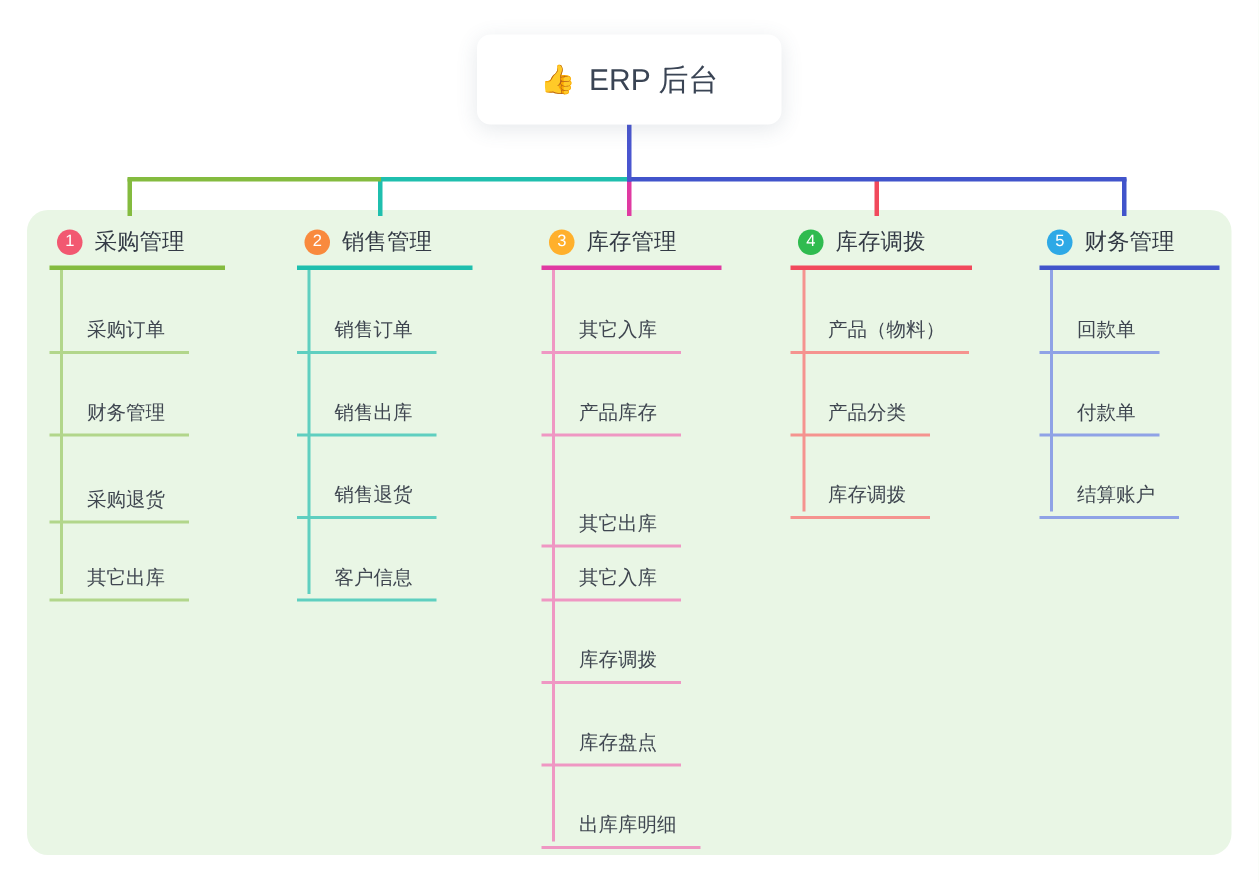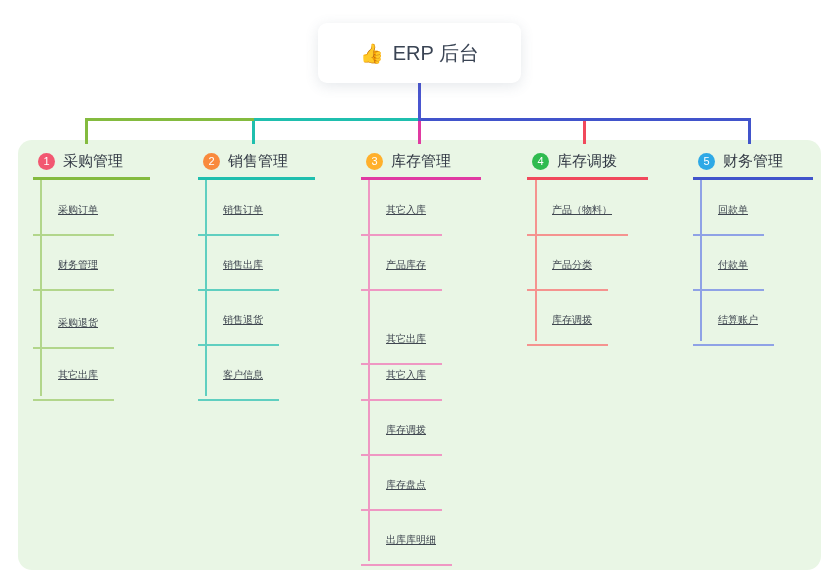--- a/index.html
+++ b/index.html
@@ -31,23 +31,23 @@
   }
   .badge {
     width:17px; height:17px; border-radius:50%; background:var(--badge);
     color:#ffffff; font-size:11px; line-height:17px; text-align:center;
     margin-right:8px; flex:none;
   }
   .branch-title { font-size:15px; font-weight:500; color:#333a45; white-space:nowrap; }
   .spine { position:absolute; width:2px; top:180px; background:var(--light); }
   .child {
     position:absolute; height:26px; width:max-content;
-    display:flex; align-items:flex-start;
+    display:flex; align-items:flex-end;
     padding:0 16px 5px 25px; border-bottom:2px solid var(--light);
-    font-size:10px; color:#3f4650; white-space:nowrap; cursor:pointer;text-decoration:underline;
+    font-size:13px; color:#3f4650; white-space:nowrap; cursor:pointer;
   }
 </style>
 </head>
 <body>
 
 <div class="canvas">
 
   <div class="panel" style="background: rgb(233, 246, 229);"></div>
 
   <div class="drop" style="left: 85px; background: rgb(132, 187, 63);"></div>

